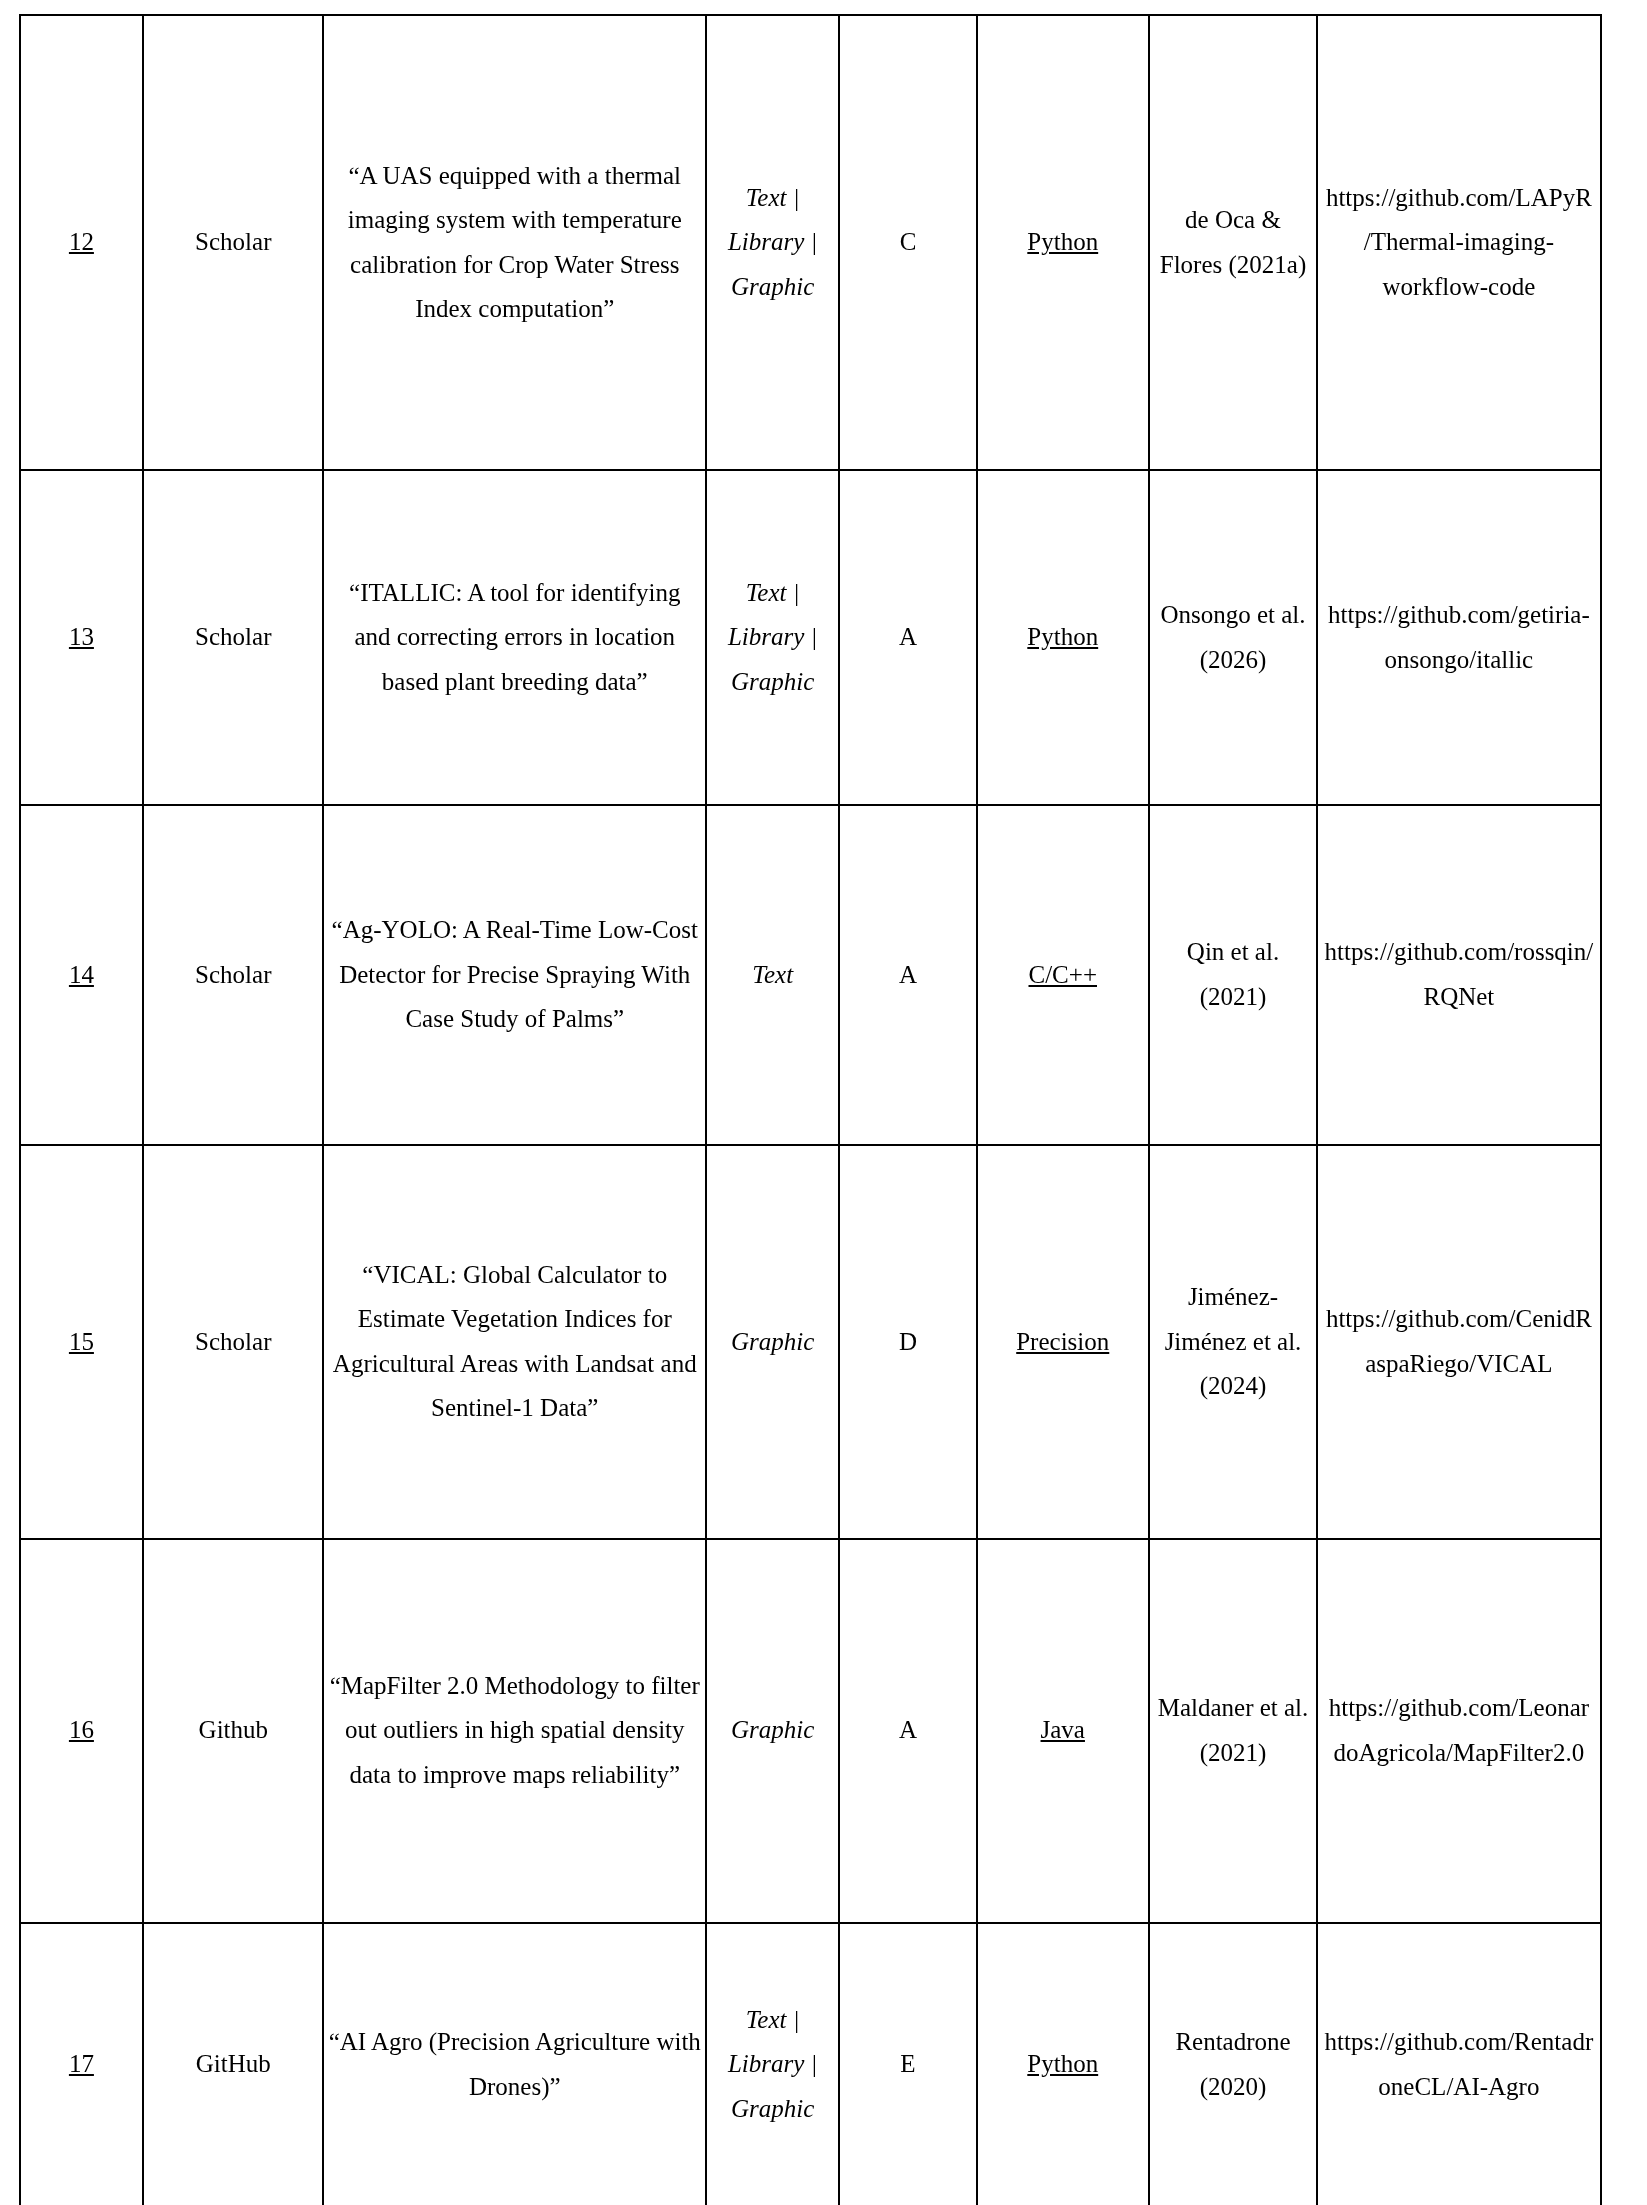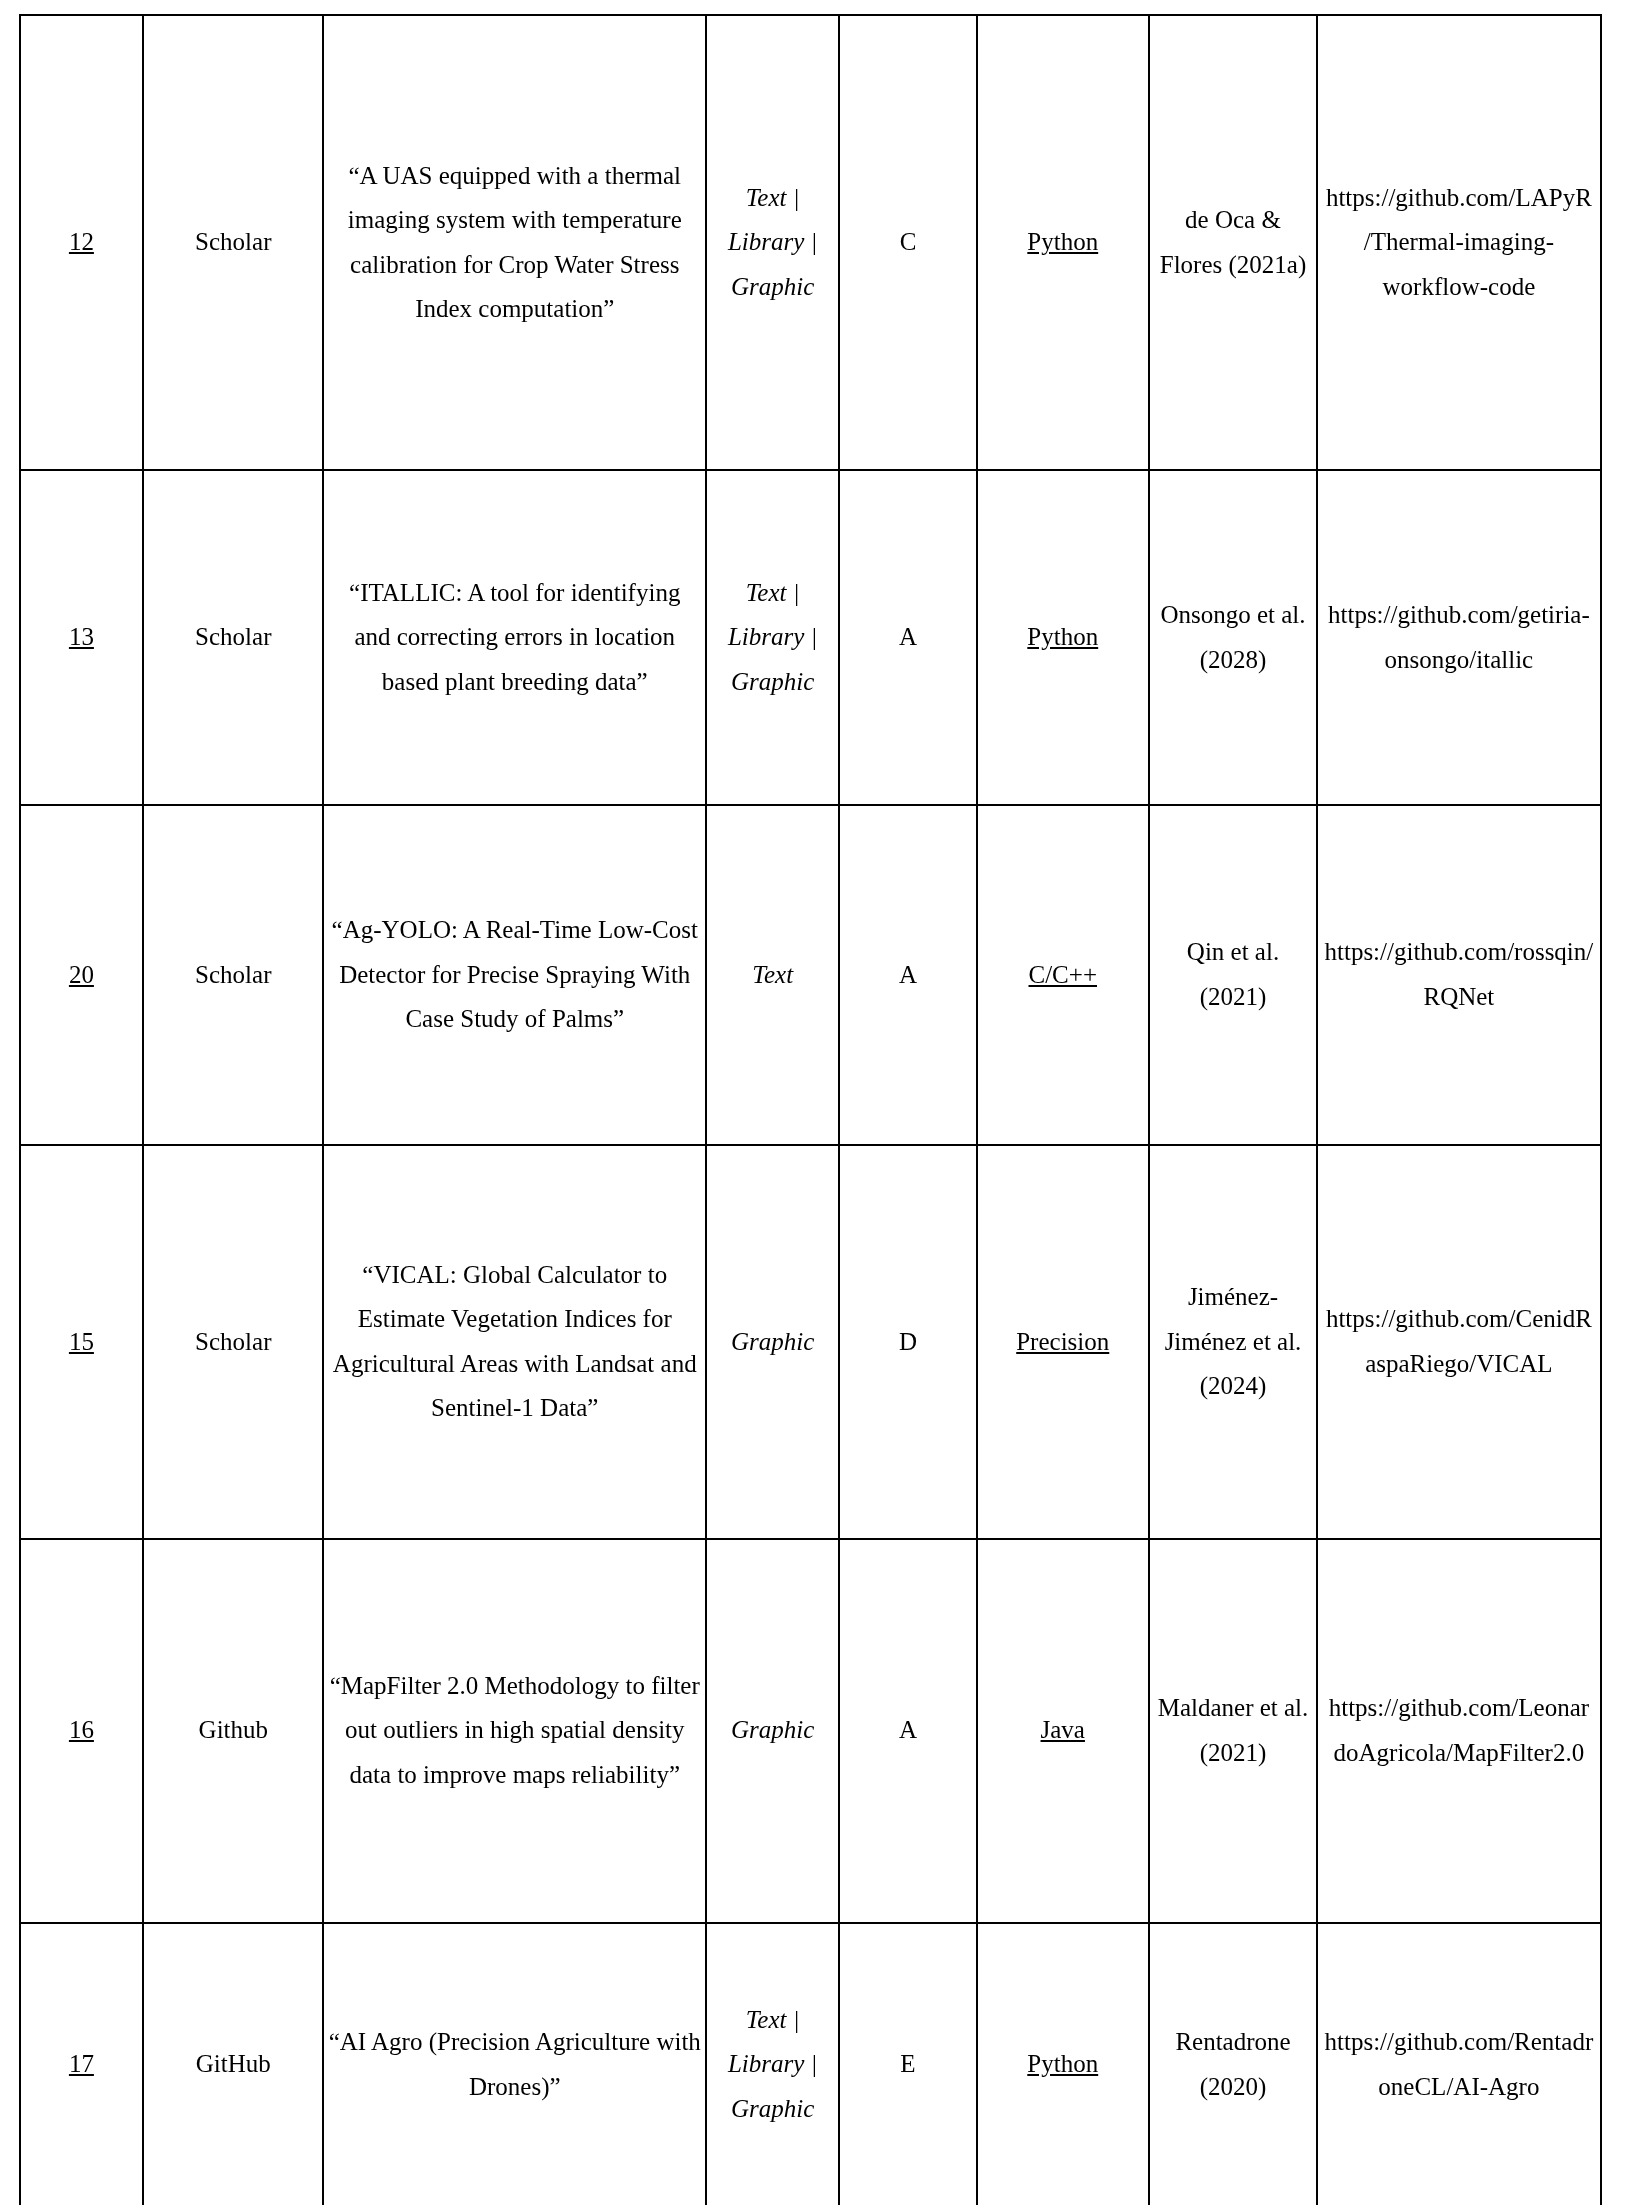--- a/index.html
+++ b/index.html
@@ -100,26 +100,26 @@
         <td class="url">https://github.com/LAPyR/Thermal-imaging-workflow-code</td>
       </tr>
 
       <tr class="r13">
         <td class="num">13</td>
         <td class="source">Scholar</td>
         <td class="title">“ITALLIC: A tool for identifying and correcting errors in location based plant breeding data”</td>
         <td class="type">Text | Library | Graphic</td>
         <td class="cat">A</td>
         <td class="lang">Python</td>
-        <td class="ref">Onsongo et al. (2028)</td>
+        <td class="ref">Onsongo et al. (2026)</td>
         <td class="url">https://github.com/getiria-onsongo/itallic</td>
       </tr>
 
       <tr class="r14">
-        <td class="num">20</td>
+        <td class="num">14</td>
         <td class="source">Scholar</td>
         <td class="title">“Ag-YOLO: A Real-Time Low-Cost Detector for Precise Spraying With Case Study of Palms”</td>
         <td class="type">Text</td>
         <td class="cat">A</td>
         <td class="lang">C/C++</td>
         <td class="ref">Qin et al. (2021)</td>
         <td class="url">https://github.com/rossqin/RQNet</td>
       </tr>
 
       <tr class="r15">

